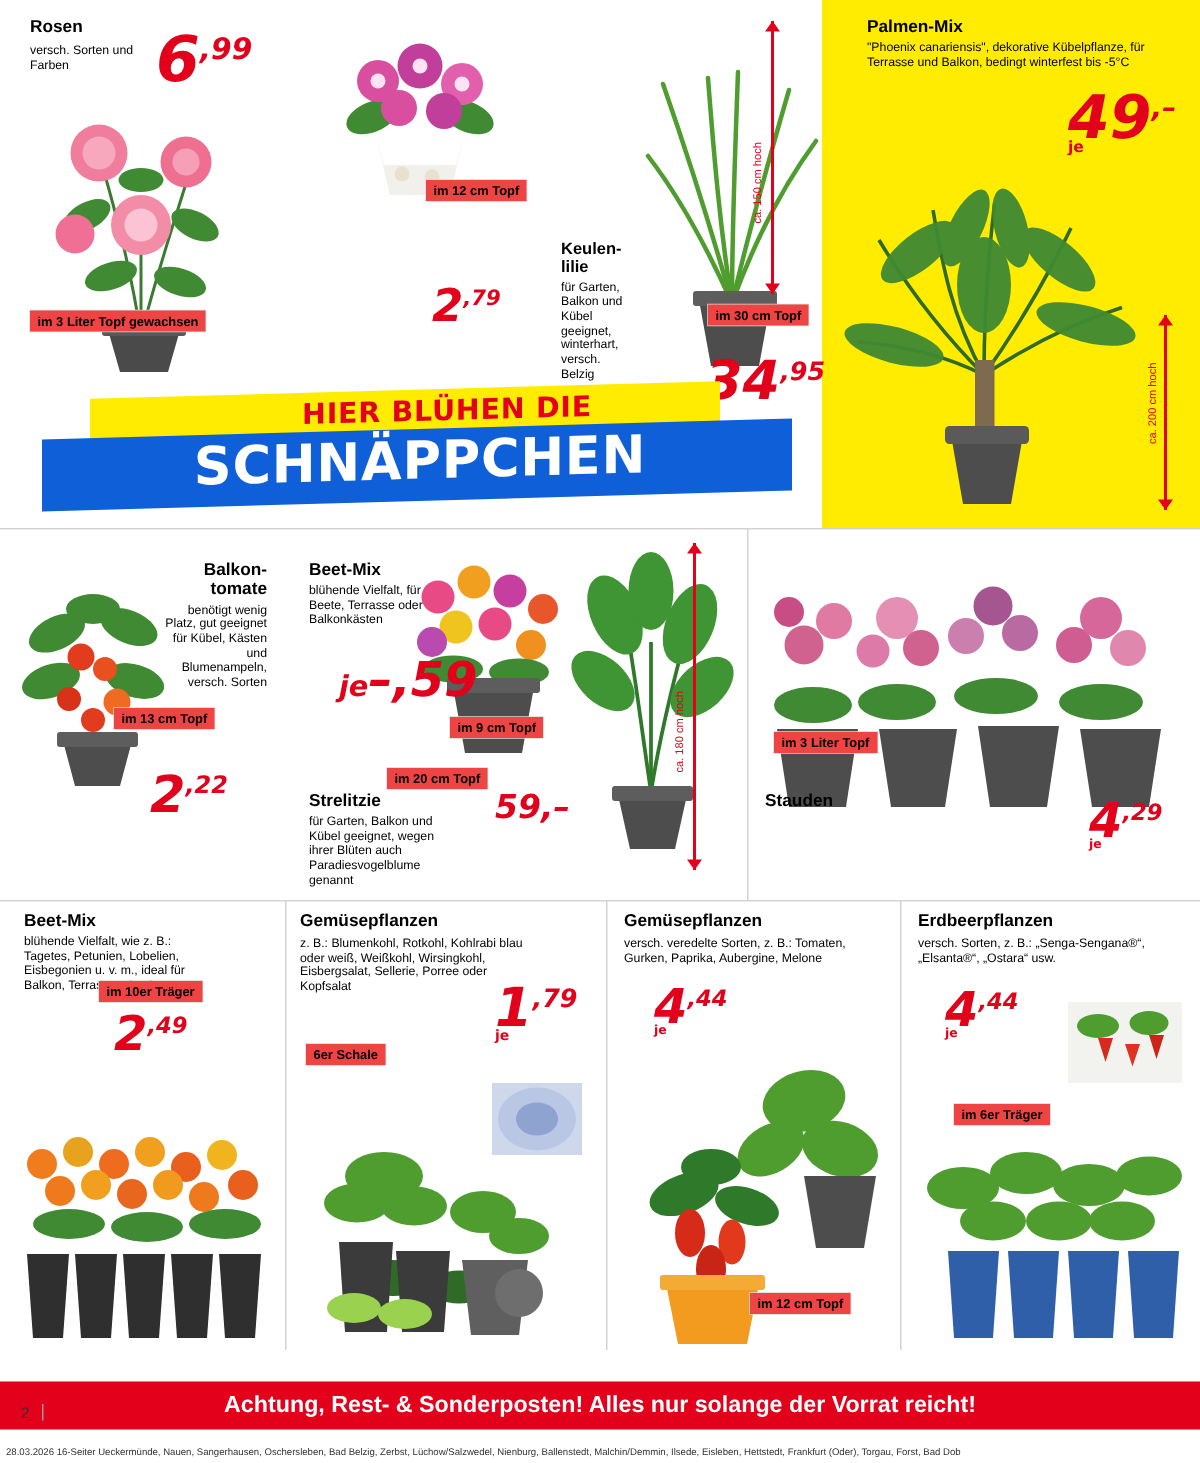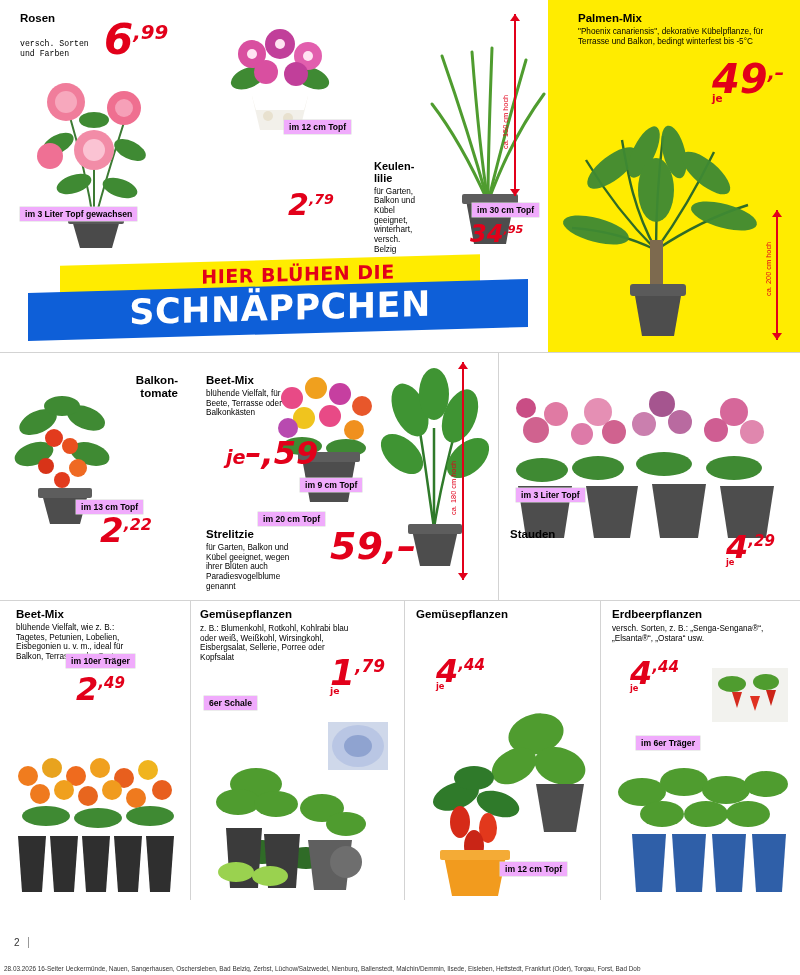--- a/index.html
+++ b/index.html
@@ -28,21 +28,21 @@
     font-style:italic;
     line-height:0.85;
     white-space:nowrap;
   }
   .price .sup { font-size:0.47em; vertical-align:super;font-style:italic; }
   .price .je { font-size:0.26em; font-style:normal; font-weight:bold; display:block; margin-top:-2px;}
 
   
   .tag {
     position:absolute;
-    background:#f0abfc;
+    background:#ef4444;
     color:#000;
     font-weight:bold;
     font-size:8.6px;
     padding:2px 5px;
     line-height:1.2;
     white-space:nowrap;
     box-shadow:0 0 0 0.5px #d9d9d9;
   }
 
   
@@ -173,21 +173,21 @@
         <circle cx="86" cy="126" r="20" fill="#f28ca7"></circle>
           <circle cx="86" cy="126" r="11" fill="#fbc3d3"></circle>
         <circle cx="42" cy="132" r="13" fill="#ef7094"></circle>
       </g>
       <path d="M64 196 H112 L104 224 H72 Z" fill="#4a4a4a"></path>
       <rect x="60" y="190" width="56" height="10" rx="2" fill="#585858"></rect>
     </svg>
   </div>
   <div class="abs" style="left:20px;top:12px;width:80px;">
     <div class="ttl">Rosen</div>
-    <div class="txt" style="margin-top:14px;font-family:Liberation Mono, monospace;">versch. Sorten und Farben</div>
+    <div class="txt" style="margin-top:4px;">versch. Sorten und Farben</div>
   </div>
   <div class="price" style="left:104px;top:22px;font-size:42px;">
     <span>6</span><span class="sup">,99</span>
   </div>
   <div class="tag" style="left:20px;top:207px;">im 3 Liter Topf gewachsen</div>
 
   <div class="photo" style="left:208px;top:20px;width:140px;height:120px;">
     <svg width="140" height="120" viewBox="0 0 140 120">
       <g fill="#3f8a33">
         <ellipse cx="40" cy="58" rx="18" ry="10" transform="rotate(-22 40 58)"></ellipse>
@@ -226,21 +226,21 @@
       </g>
       <path d="M48 188 H96 L88 232 H56 Z" fill="#4d4d4d"></path>
       <rect x="44" y="182" width="56" height="10" rx="2" fill="#5d5d5d"></rect>
     </svg>
   </div>
   <div class="abs" style="left:374px;top:160px;width:46px;">
     <div class="ttl" style="font-size:11px;">Keulen-lilie</div>
     <div class="txt" style="margin-top:2px;">für Garten, Balkon und Kübel geeignet, winterhart, versch. Belzig</div>
   </div>
   <div class="tag" style="left:472px;top:203px;">im 30 cm Topf</div>
-  <div class="price" style="left:470px;top:224px;font-size:24px;">
+  <div class="price" style="left:470px;top:240px;font-size:36px;">
     <span>34</span><span class="sup">,95</span>
   </div>
   <div class="measure" style="left:508px;top:14px;height:182px;">
     <div class="line"></div>
       <div class="ar-top"></div>
       <div class="ar-bot"></div>
     <div class="lbl" style="left:-3px;top:74%;">ca. 150 cm hoch</div>
   </div>
 
   <div class="banner-wrap">
@@ -267,22 +267,23 @@
         <circle cx="38" cy="94" r="8" fill="#d83318"></circle>
           <circle cx="70" cy="96" r="9" fill="#ef6a23"></circle>
         <circle cx="54" cy="108" r="8" fill="#e23b1e"></circle>
       </g>
       <path d="M34 122 H80 L72 152 H42 Z" fill="#4d4d4d"></path>
       <rect x="30" y="116" width="54" height="10" rx="2" fill="#5d5d5d"></rect>
     </svg>
   </div>
   <div class="abs" style="left:108px;top:374px;width:70px;text-align:right;">
     <div class="ttl">Balkon-tomate</div>
-  </div>
-  <div class="tag" style="left:76px;top:500px;">im 13 cm Topf</div>
+    <div class="txt" style="margin-top:2px;">benötigt wenig Platz, gut geeignet für Kübel, Kästen und Blumenampeln, versch. Sorten</div>
+  </div>
+  <div class="tag" style="left:76px;top:472px;">im 13 cm Topf</div>
   <div class="price" style="left:100px;top:516px;font-size:34px;">
     <span>2</span><span class="sup">,22</span>
   </div>
 
   <div class="photo" style="left:262px;top:362px;width:130px;height:150px;">
     <svg width="130" height="150" viewBox="0 0 130 150">
       <g>
         <circle cx="30" cy="36" r="11" fill="#e84a86"></circle>
           <circle cx="54" cy="26" r="11" fill="#f0a01e"></circle>
         <circle cx="78" cy="32" r="11" fill="#c63fa0"></circle>
@@ -325,21 +326,21 @@
       </g>
       <path d="M44 172 H90 L82 208 H52 Z" fill="#4d4d4d"></path>
       <rect x="40" y="166" width="54" height="10" rx="2" fill="#5d5d5d"></rect>
     </svg>
   </div>
   <div class="abs" style="left:206px;top:528px;width:98px;">
     <div class="ttl">Strelitzie</div>
     <div class="txt" style="margin-top:2px;">für Garten, Balkon und Kübel geeignet, wegen ihrer Blüten auch Paradiesvogelblume genannt</div>
   </div>
   <div class="tag" style="left:258px;top:512px;">im 20 cm Topf</div>
-  <div class="price" style="left:330px;top:530px;font-size:38px;">
+  <div class="price" style="left:330px;top:530px;font-size:22px;">
     <span>59</span><span>,–</span>
   </div>
   <div class="measure" style="left:456px;top:362px;height:218px;">
     <div class="line"></div>
       <div class="ar-top"></div>
       <div class="ar-bot"></div>
     <div class="lbl" style="left:-3px;top:70%;">ca. 180 cm hoch</div>
   </div>
 
   <div class="vr" style="left:498px;top:352px;height:248px;"></div>
@@ -457,20 +458,21 @@
       <circle cx="150" cy="150" r="16" fill="#6e6e6e"></circle>
       <g fill="#9ad24f">
         <ellipse cx="40" cy="160" rx="18" ry="10"></ellipse>
           <ellipse cx="74" cy="164" rx="18" ry="10"></ellipse>
       </g>
     </svg>
   </div>
 
   <div class="abs" style="left:416px;top:608px;width:165px;">
     <div class="ttl">Gemüsepflanzen</div>
+    <div class="txt" style="margin-top:3px;">versch. veredelte Sorten, z. B.: Tomaten, Gurken, Paprika, Aubergine, Melone</div>
   </div>
   <div class="price" style="left:436px;top:658px;font-size:32px;">
     <span>4</span><span class="sup">,44</span>
     <span class="je">je</span>
   </div>
   <div class="photo" style="left:410px;top:700px;width:190px;height:200px;">
     <svg width="190" height="200" viewBox="0 0 190 200">
       <g fill="#4f9c2f">
         <ellipse cx="126" cy="34" rx="28" ry="20" transform="rotate(-15 126 34)"></ellipse>
         <ellipse cx="150" cy="66" rx="26" ry="18" transform="rotate(18 150 66)"></ellipse>
@@ -529,18 +531,21 @@
       </g>
       <g fill="#2f5fa8">
         <path d="M24 78 H58 L54 136 H28 Z"></path>
           <path d="M64 78 H98 L94 136 H68 Z"></path>
         <path d="M104 78 H138 L134 136 H108 Z"></path>
           <path d="M144 78 H178 L174 136 H148 Z"></path>
       </g>
     </svg>
   </div>
 
+  <div class="footer">
+    <span>Achtung, Rest- &amp; Sonderposten! Alles nur solange der Vorrat reicht!</span>
+  </div>
   <div class="pageno">
     <span>2</span><span class="bar"></span>
   </div>
   <div class="legal">28.03.2026 16-Seiter Ueckermünde, Nauen, Sangerhausen, Oschersleben, Bad Belzig, Zerbst, Lüchow/Salzwedel, Nienburg, Ballenstedt, Malchin/Demmin, Ilsede, Eisleben, Hettstedt, Frankfurt (Oder), Torgau, Forst, Bad Dob</div>
 
 </div>
 
 </body></html>

